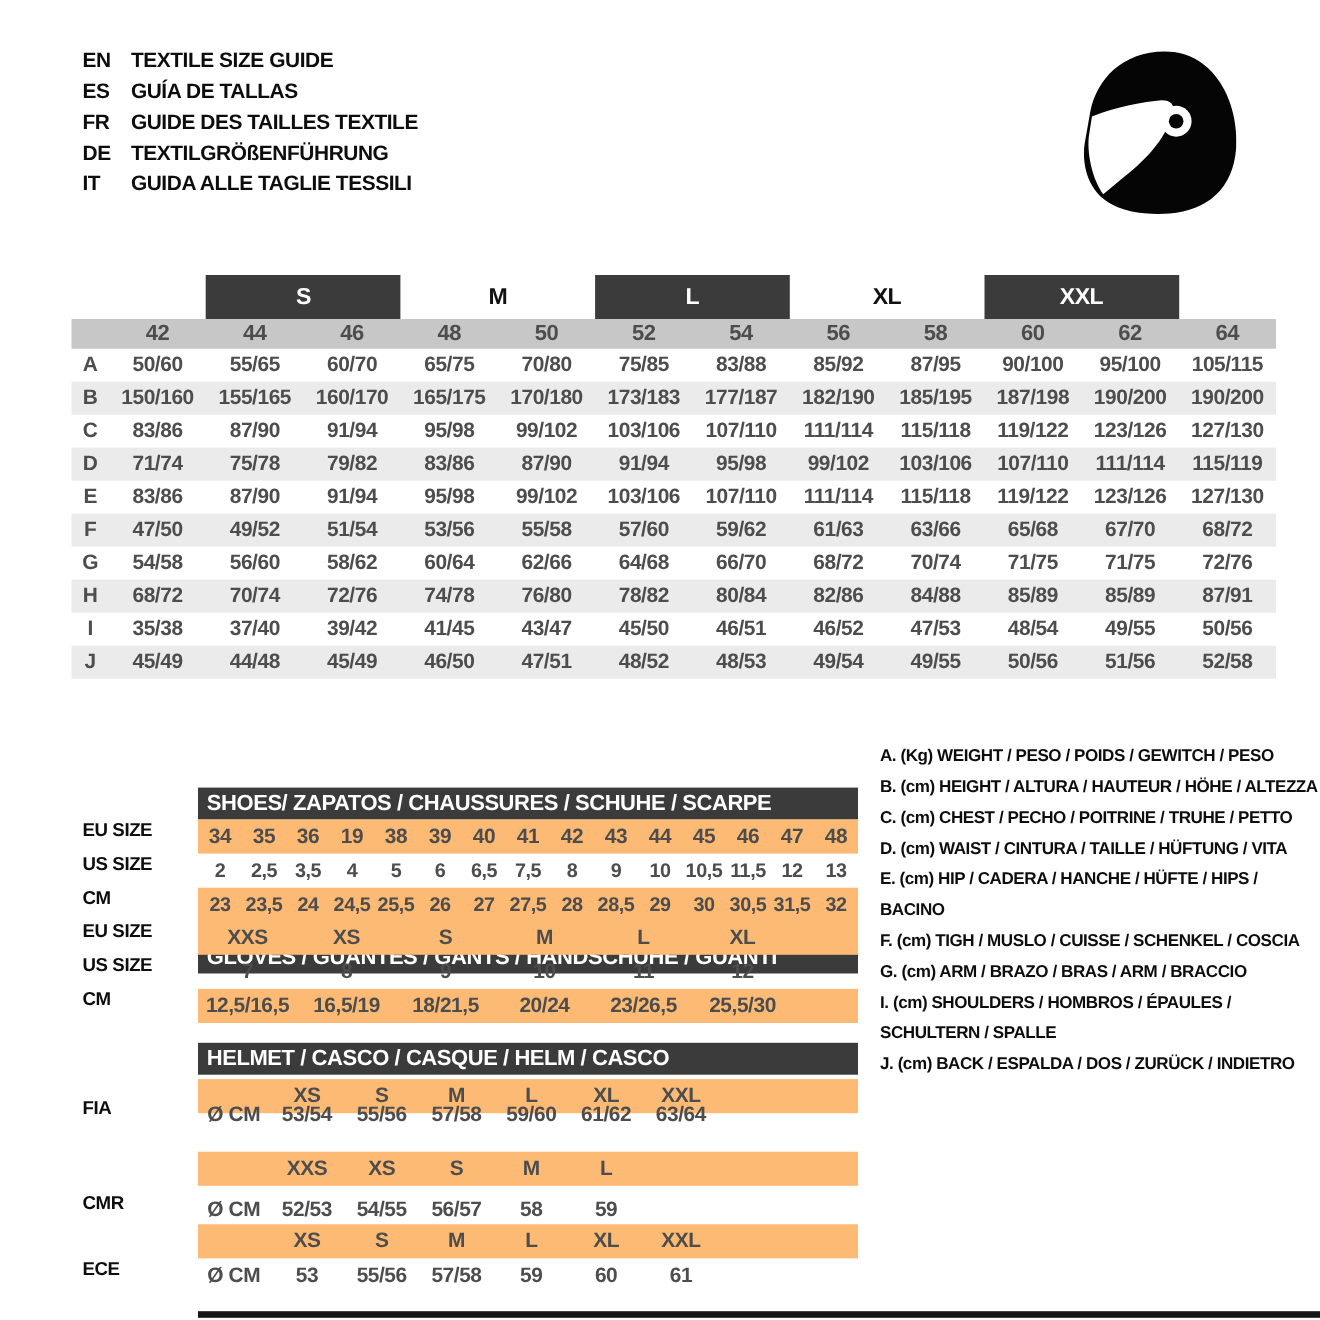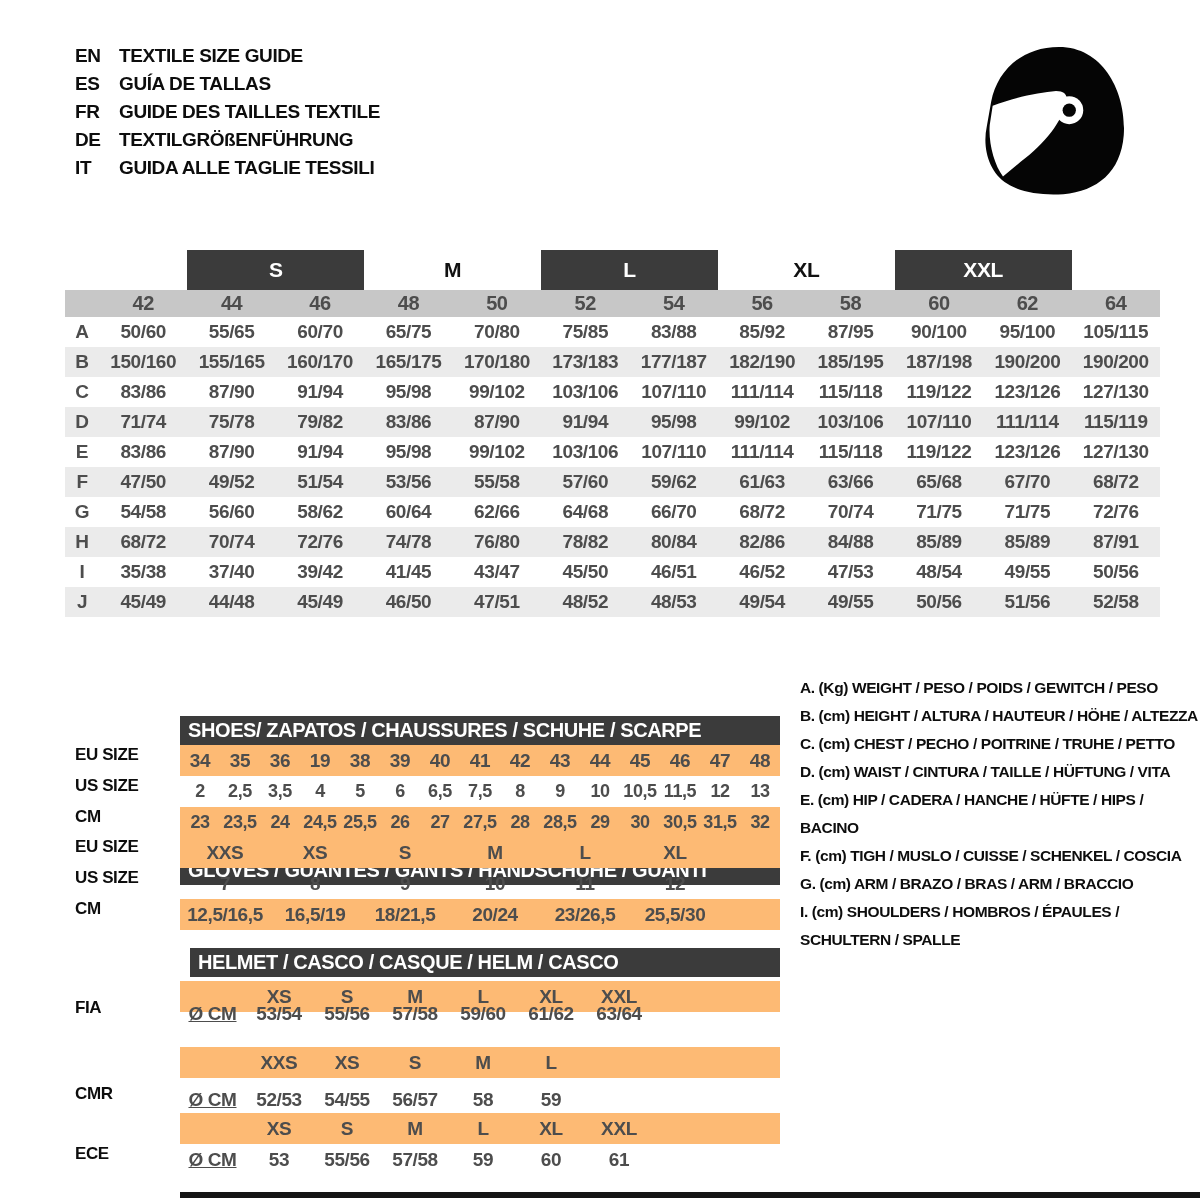--- a/index.html
+++ b/index.html
@@ -31,21 +31,21 @@
            font-size:20px;line-height:29px;padding-left:8px;box-sizing:border-box;}
   .sec-row{position:absolute;left:0;right:0;height:14px;display:flex;align-items:flex-start;}
   .rlabel{width:105px;flex:0 0 105px;font-size:17px;color:#0d0d0d;}
   .cells{flex:1;height:31px;display:grid;align-items:center;text-align:center;
          color:#4d4d4d;font-size:19px;line-height:31px;}
   .cells.gray{background:#fdba74;}
   .shoes-grid{grid-template-columns:repeat(15,40px);}
   .shoes-grid.small{font-size:18px;}
   .gloves-grid{grid-template-columns:repeat(6,90px) 1fr;}
   .helm-grid{grid-template-columns:65px repeat(6,68px) 1fr;}
-  .helm-grid .dia{color:#4d4d4d;text-decoration:underline;}
+  .helm-grid .dia{color:#4d4d4d;}
   .sizes-row .cells{color:#4d4d4d;}
   
   .legend{position:absolute;left:800px;top:674px;width:398px;font-size:15.5px;line-height:28px;color:#0d0d0d;}
   
   .bottom-bar{position:absolute;left:180px;top:1192px;width:1020px;height:6px;background:#151515;}
 </style>
 </head>
 <body>
 
 <div class="langs">
@@ -546,21 +546,21 @@
         <div>16,5/19</div>
         <div>18/21,5</div>
         <div>20/24</div>
         <div>23/26,5</div>
         <div>25,5/30</div>
       </div>
   </div>
 </div>
 
 <div class="section" style="top:948px;height:227px;">
-  <div class="sec-bar" style="top:0;margin-left:10px;">HELMET / CASCO / CASQUE / HELM / CASCO</div>
+  <div class="sec-bar" style="top:0;">HELMET / CASCO / CASQUE / HELM / CASCO</div>
   <div class="flat">
     
   
       <div>
         <div class="sec-row sizes-row" style="top: 33px;">
           <div class="rlabel"></div>
           <div class="cells gray helm-grid">
             <div></div>
             <div class="flat">
               
@@ -634,15 +634,16 @@
 
     <div>E. (cm) HIP / CADERA / HANCHE / HÜFTE / HIPS /  BACINO</div>
 
     <div>F. (cm) TIGH / MUSLO / CUISSE / SCHENKEL / COSCIA</div>
 
     <div>G. (cm) ARM  / BRAZO / BRAS / ARM / BRACCIO</div>
 
 
     <div>I.  (cm) SHOULDERS / HOMBROS / ÉPAULES / SCHULTERN / SPALLE</div>
 
+    <div>J. (cm) BACK / ESPALDA / DOS / ZURÜCK / INDIETRO</div>
   </div>
 
 <div class="bottom-bar"></div>
 
 </body></html>

